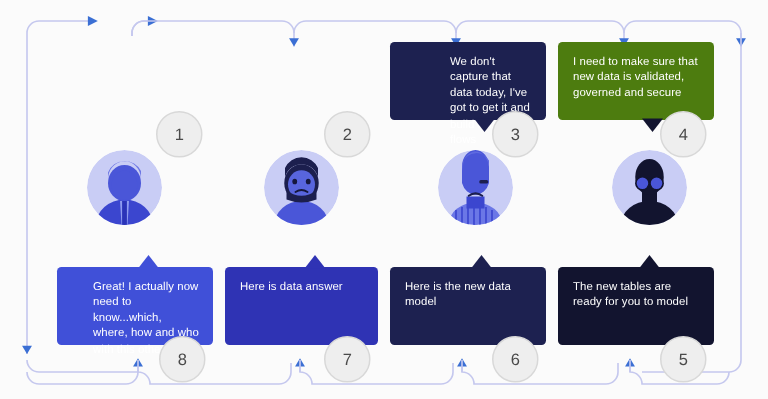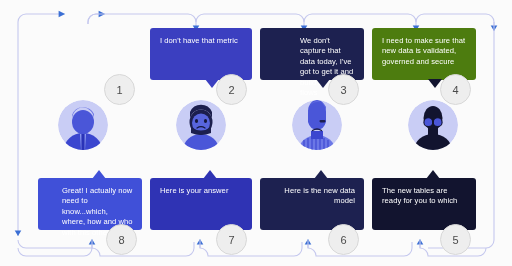--- a/index.html
+++ b/index.html
@@ -112,24 +112,20 @@
       <path d="M420,240 L420,248 A8,8 0 0 1 428,256 L478,256 A8,8 0 0 0 486,248"></path>
       <path d="M26,256 L84,256 A8,8 0 0 0 92,248"></path>
       <path d="M18,248 A8,8 0 0 0 26,256"></path>
     </g>
   </svg>
 
   <div class="badge" style="left:104px;top:74px;">
     <span>1</span>
   </div>
 
-  <div class="bubble down" style="--bc:#3b3fc0;background:#3b3fc0;left:150px;top:28px;width:102px;height:52px;">
-    <span class="txt">I don't have that metric</span>
-    <span class="tail"></span>
-  </div>
   <div class="badge" style="left:216px;top:74px;">
     <span>2</span>
   </div>
 
   <div class="bubble down" style="--bc:#1d2150;background:#1d2150;left:260px;top:28px;width:104px;height:52px;padding-left:40px;">
     <span class="txt">We don't capture that data today, I've got to get it and build it into our flows</span>
     <span class="tail"></span>
   </div>
   <div class="badge" style="left:328px;top:74px;">
     <span>3</span>
@@ -204,36 +200,36 @@
 
   <div class="bubble up" style="--bc:#4050d8;background:#4050d8;left:38px;top:178px;width:104px;height:52px;padding-left:24px;">
     <span class="txt">Great! I actually now need to know...which, where, how and who with this other metric</span>
     <span class="tail"></span>
   </div>
   <div class="badge" style="left:106px;top:224px;">
     <span>8</span>
   </div>
 
   <div class="bubble up" style="--bc:#2f33b4;background:#2f33b4;left:150px;top:178px;width:102px;height:52px;">
-    <span class="txt">Here is your answer</span>
+    <span class="txt">Here is data answer</span>
     <span class="tail"></span>
   </div>
   <div class="badge" style="left:216px;top:224px;">
     <span>7</span>
   </div>
 
-  <div class="bubble up" style="--bc:#1d2150;background:#1d2150;left:260px;top:178px;width:104px;height:52px;text-align:right;">
+  <div class="bubble up" style="--bc:#1d2150;background:#1d2150;left:260px;top:178px;width:104px;height:52px;">
     <span class="txt">Here is the new data model</span>
     <span class="tail"></span>
   </div>
   <div class="badge" style="left:328px;top:224px;">
     <span>6</span>
   </div>
 
   <div class="bubble up" style="--bc:#12142f;background:#12142f;left:372px;top:178px;width:104px;height:52px;">
-    <span class="txt">The new tables are ready for you to which</span>
+    <span class="txt">The new tables are ready for you to model</span>
     <span class="tail"></span>
   </div>
   <div class="badge" style="left:440px;top:224px;">
     <span>5</span>
   </div>
 
 </div>
 
 </body></html>

